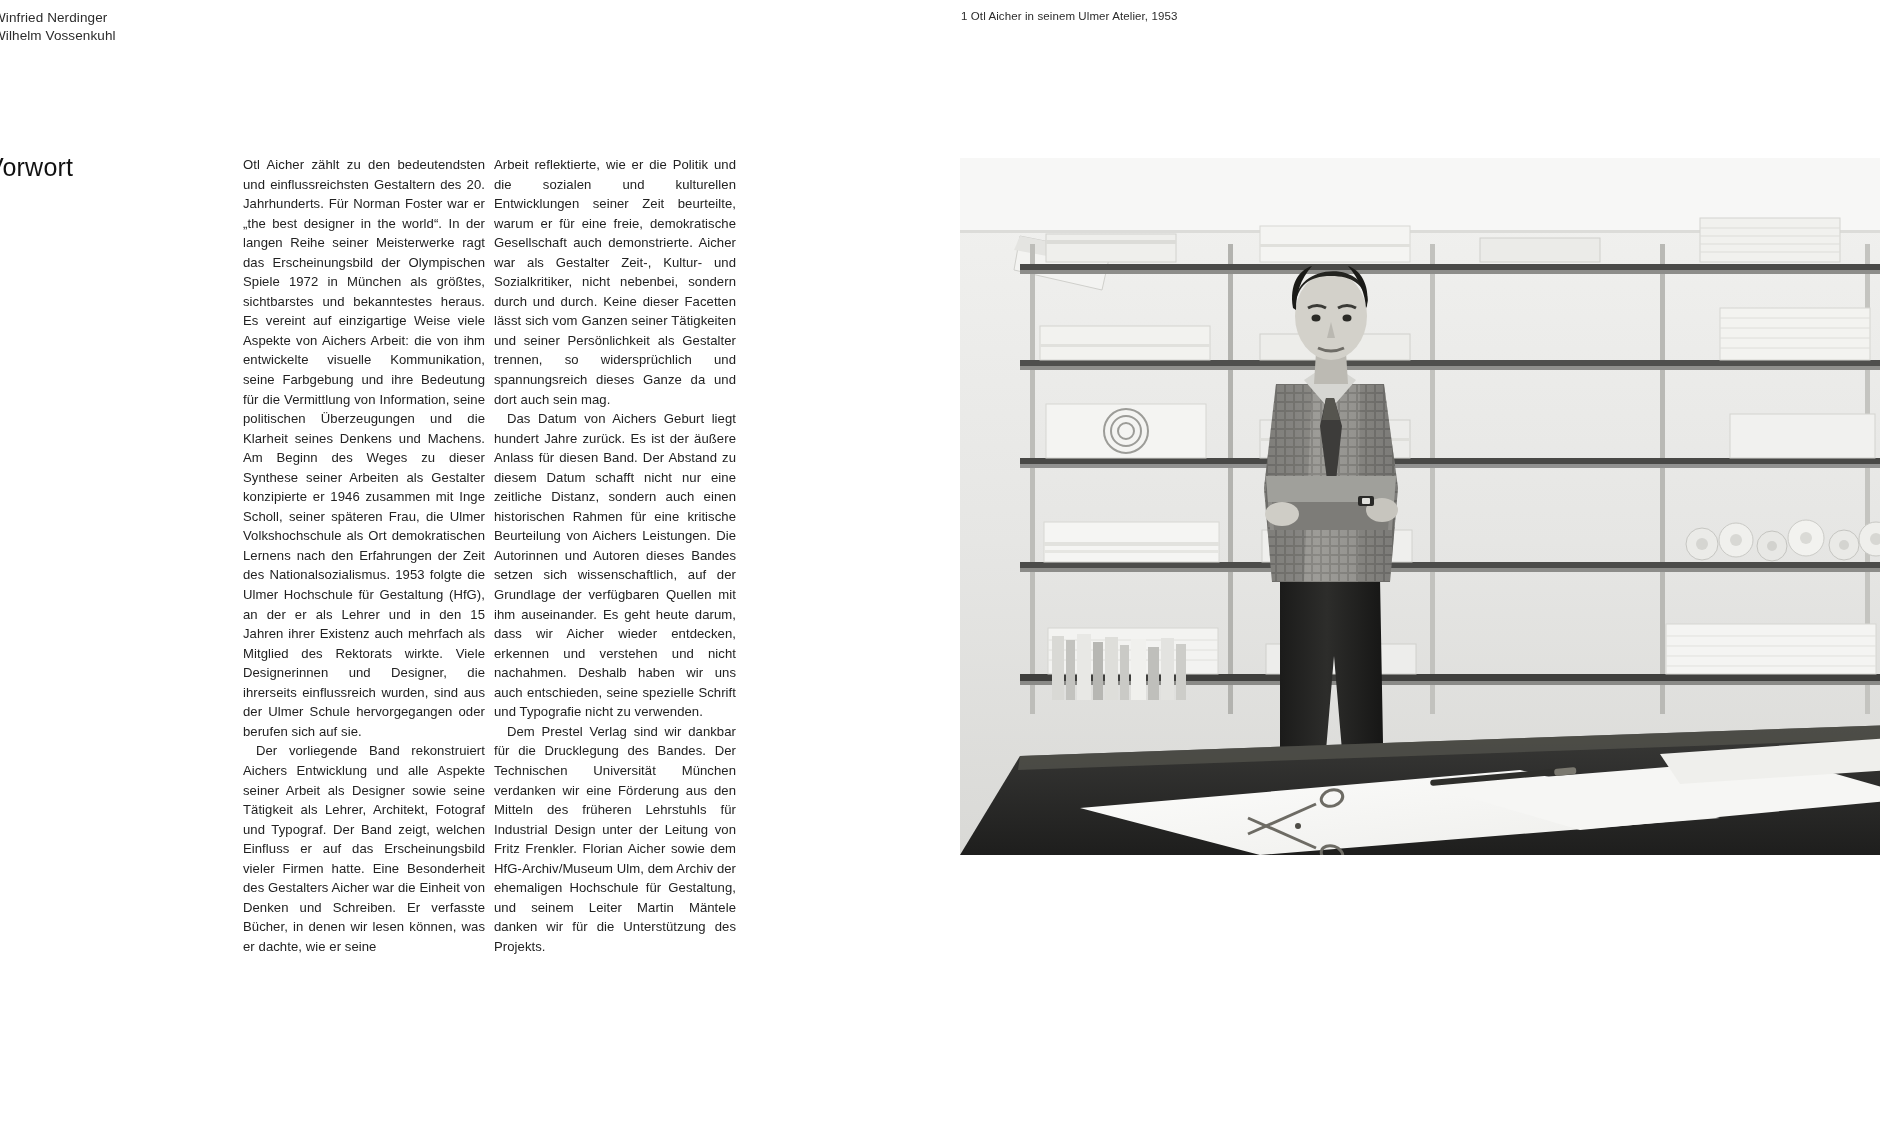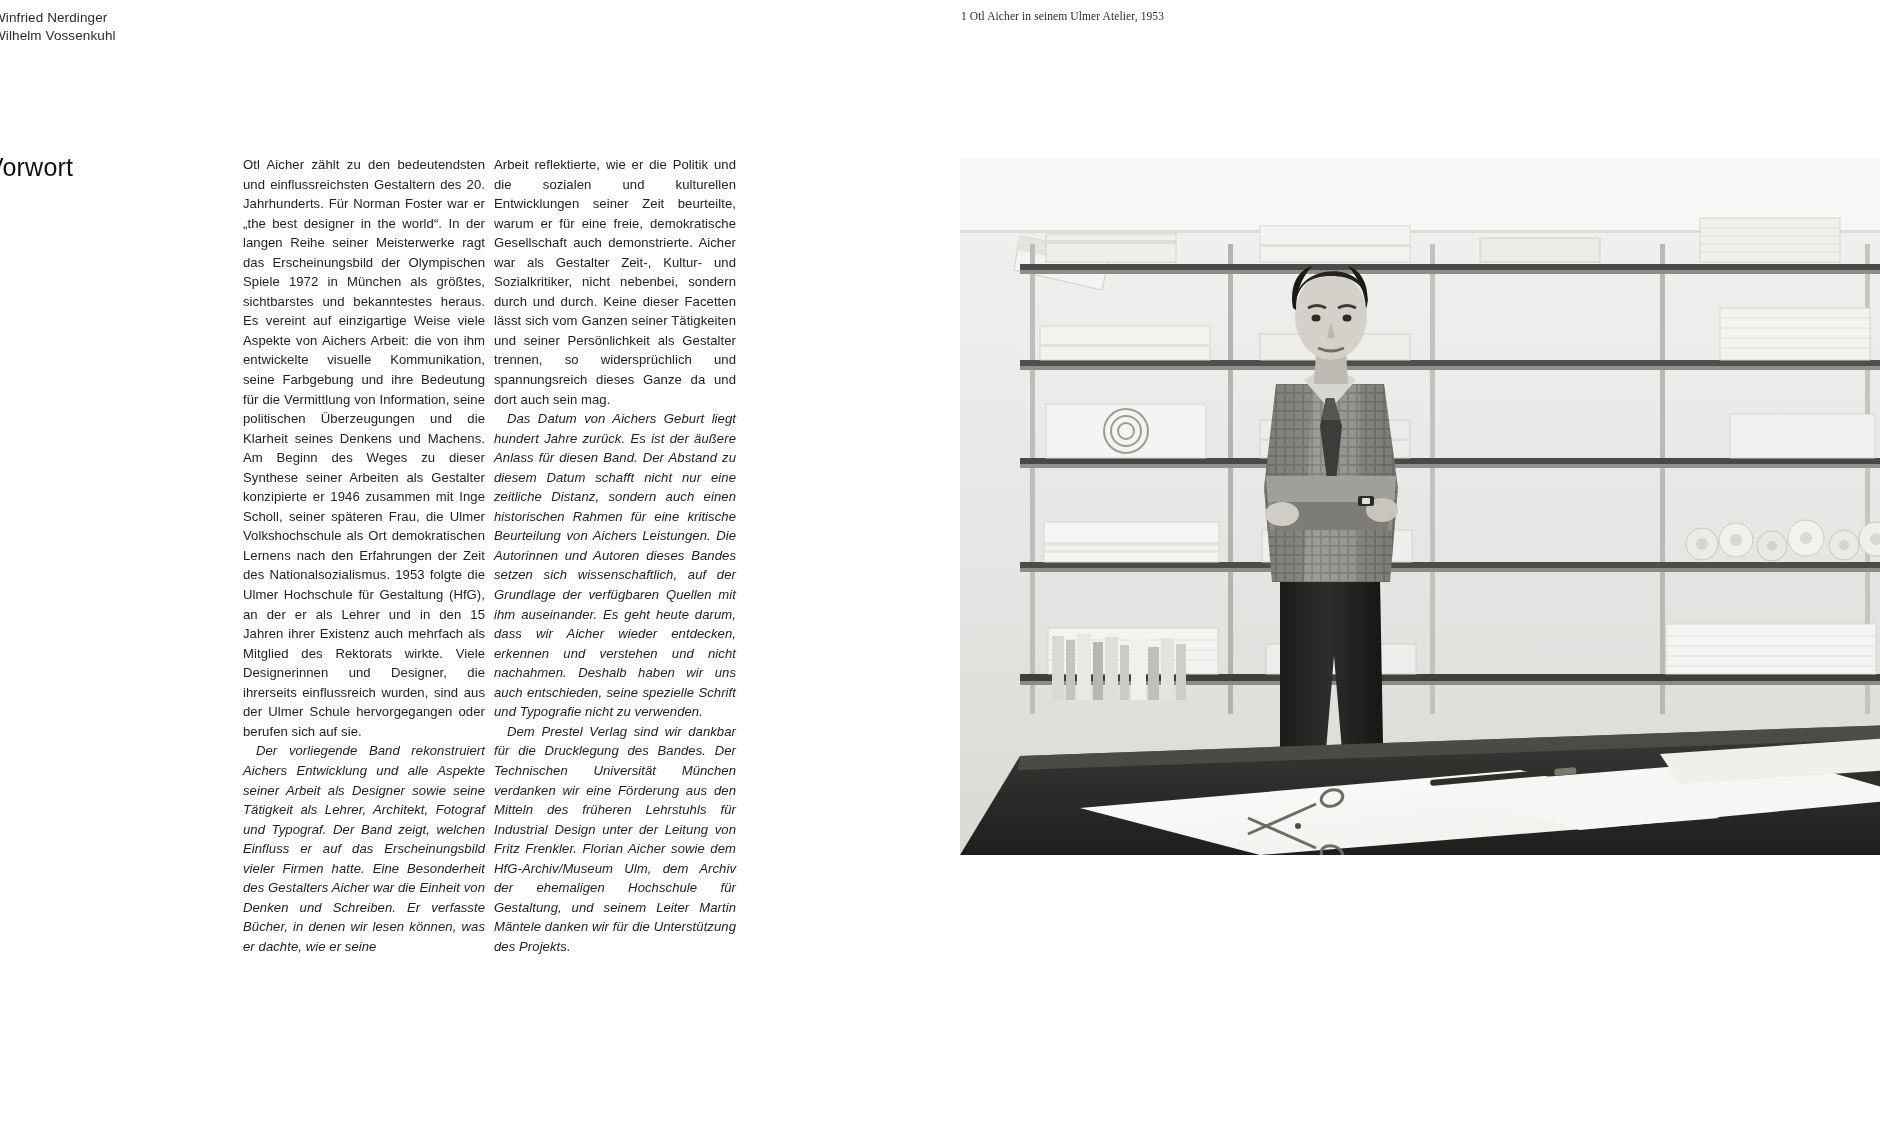--- a/index.html
+++ b/index.html
@@ -40,21 +40,20 @@
   
   .fig-caption {
     position: absolute;
     left: 961px;
     top: 9px;
     font-size: 11.5px;
     line-height: 15px;
     letter-spacing: 0.1px;
     color: #2b2b2b;
     white-space: nowrap;
-    font-family: Liberation Serif, serif;
   }
 
   
   .section-title {
     position: absolute;
     left: -13px;
     top: 152px;
     font-size: 25px;
     line-height: 30px;
     letter-spacing: 0.2px;
@@ -79,21 +78,20 @@
     word-spacing: 0.004em;
     text-align: justify;
     color: #222222;
     hyphens: none;
   }
   .col p {
     margin: 0;
   }
   .col p.indent {
     text-indent: 13px;
-    font-style: italic;
   }
 
   
   .photo {
     position: absolute;
     left: 960px;
     top: 158px;
     width: 960px;
     height: 697px;
     overflow: hidden;

